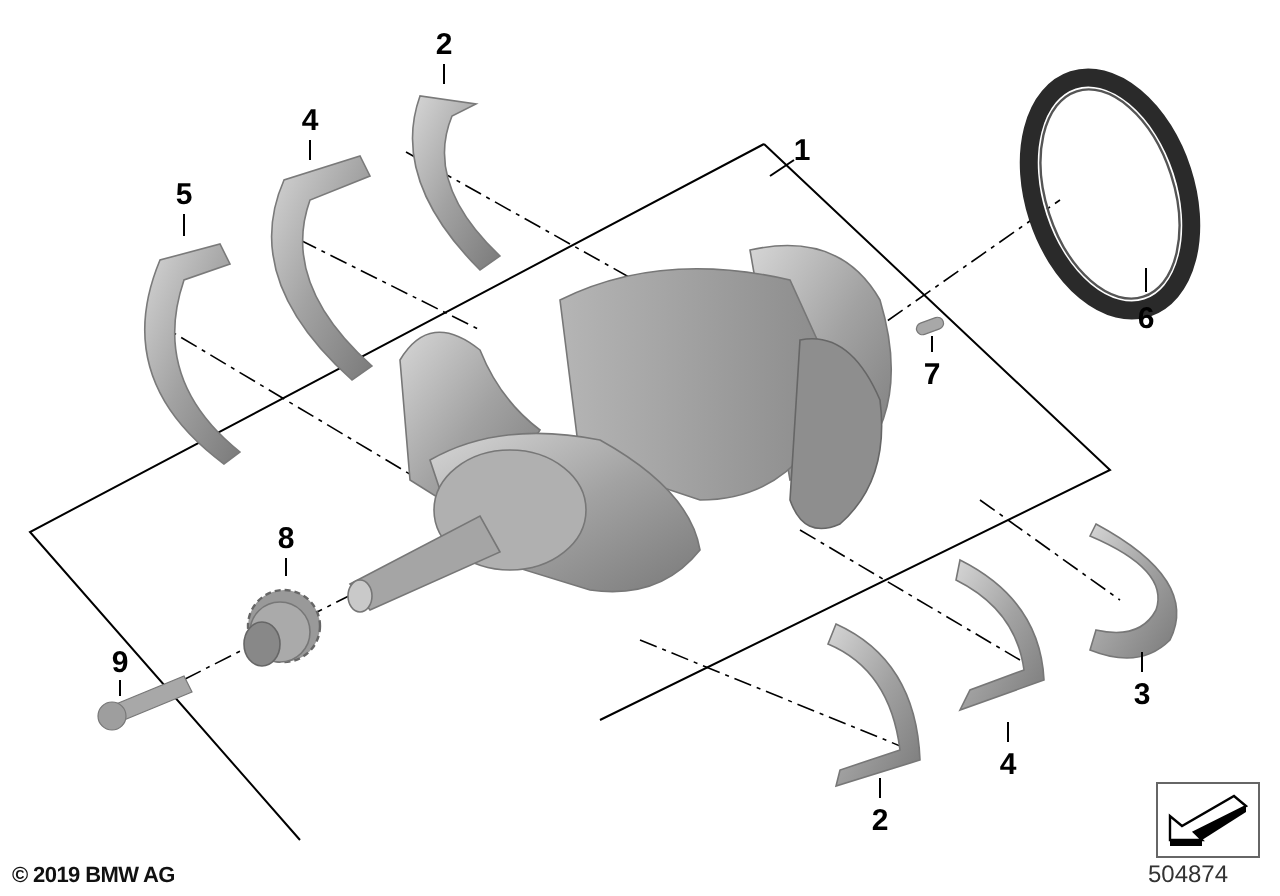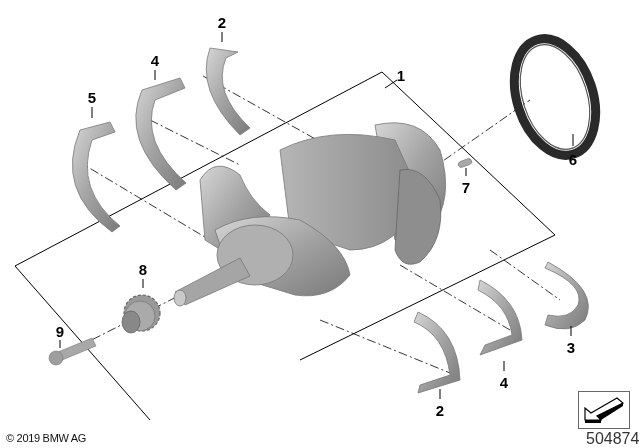--- a/index.html
+++ b/index.html
@@ -3,25 +3,25 @@
 <meta charset="utf-8">
 <style>
   html, body { margin: 0; padding: 0; background: #ffffff; }
   body { width: 640px; height: 448px; overflow: hidden; position: relative;
          font-family: "Liberation Sans", sans-serif; }
   #stage { position: absolute; left: 0; top: 0; width: 640px; height: 448px; }
   .callout { position: absolute; font-family: "Liberation Sans", sans-serif;
              font-weight: bold; font-size: 15px; color: #000; line-height: 1;
              transform: translateX(-50%); cursor: pointer; }
   .copyright { position: absolute; left: 6px; top: 432px; font-size: 11px;
-               color: #111; letter-spacing: -0.3px; }
+               color: #111; letter-spacing: -0.3px; font-weight: bold; }
   .ref-box { position: absolute; left: 578px; top: 391px; width: 50px; height: 36px;
              border: 1px solid #666; background: #fff; cursor: pointer; }
-  .ref-number { position: absolute; left: 586px; top: 430px; width: 52px;
-                text-align: center; font-size: 16px; color: #333; }
+  .ref-number { position: absolute; left: 568px; top: 430px; width: 52px;
+                text-align: center; font-size: 12px; color: #333; }
 </style>
 </head>
 <body>
 
 <div id="stage">
   <svg width="640" height="448" viewBox="0 0 640 448" xmlns="http://www.w3.org/2000/svg">
     <defs>
       <linearGradient id="g-metal" x1="0" y1="0" x2="1" y2="1">
         <stop offset="0" stop-color="#d6d6d6"></stop>
         <stop offset="0.5" stop-color="#a2a2a2"></stop>

